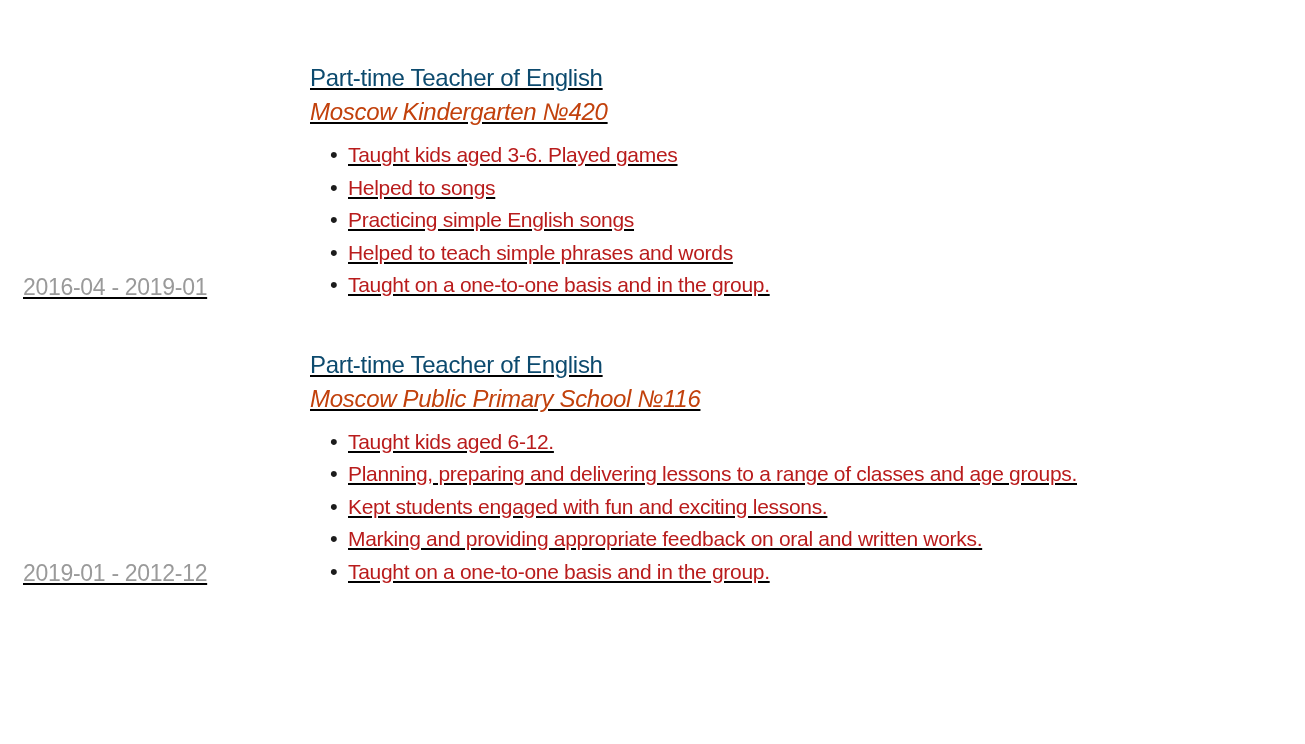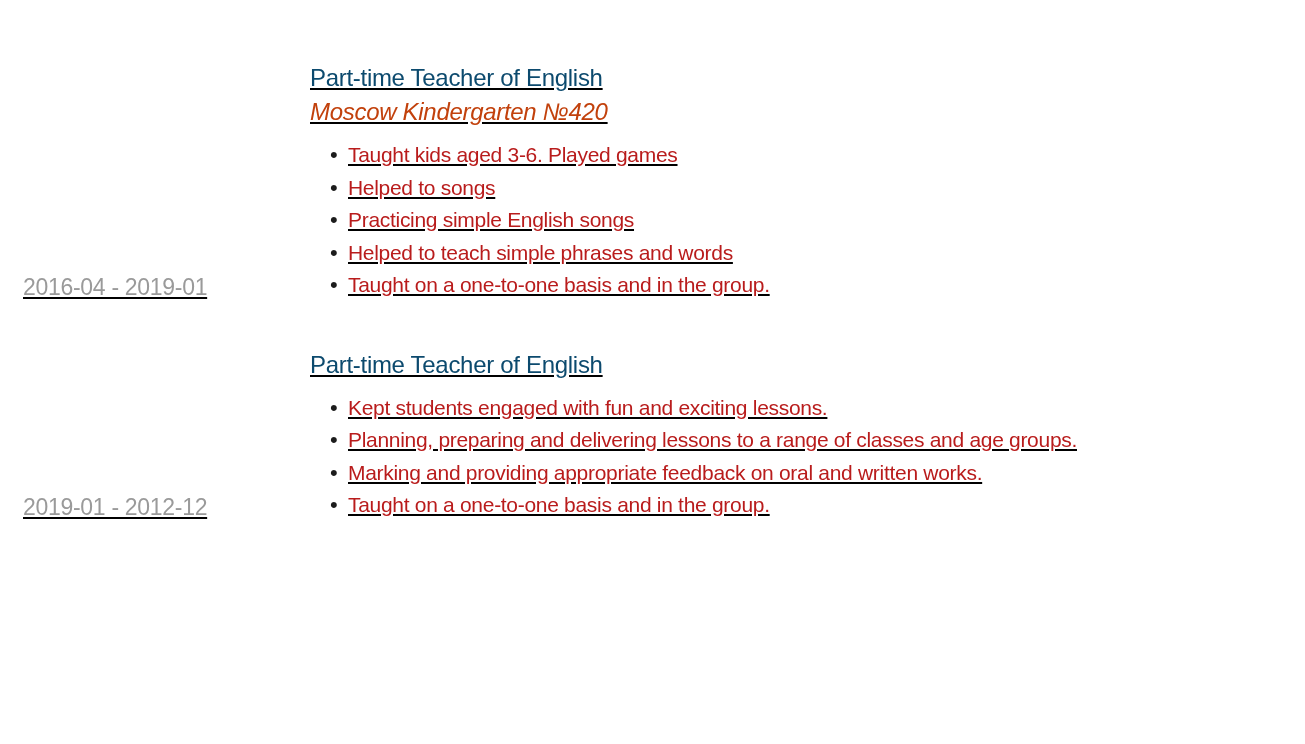--- a/index.html
+++ b/index.html
@@ -91,22 +91,24 @@
             <li>Helped to teach simple phrases and words</li>
             <li>Taught on a one-to-one basis and in the group.</li>
           </ul>
     </div>
   </section>
 
   <section class="entry">
     <div class="dates">2019-01 - 2012-12</div>
     <div class="details">
       <h3 class="title">Part-time Teacher of English</h3>
+      <p class="org">Moscow Public Primary School №116</p>
       <ul class="highlights">
+            <li>Taught kids aged 6-12.</li>
+            <li>Planning, preparing and delivering lessons to a range of classes and age groups.</li>
             <li>Kept students engaged with fun and exciting lessons.</li>
-            <li>Planning, preparing and delivering lessons to a range of classes and age groups.</li>
             <li>Marking and providing appropriate feedback on oral and written works.</li>
             <li>Taught on a one-to-one basis and in the group.</li>
           </ul>
     </div>
   </section>
 </div>
 </main>
 
 </body></html>

